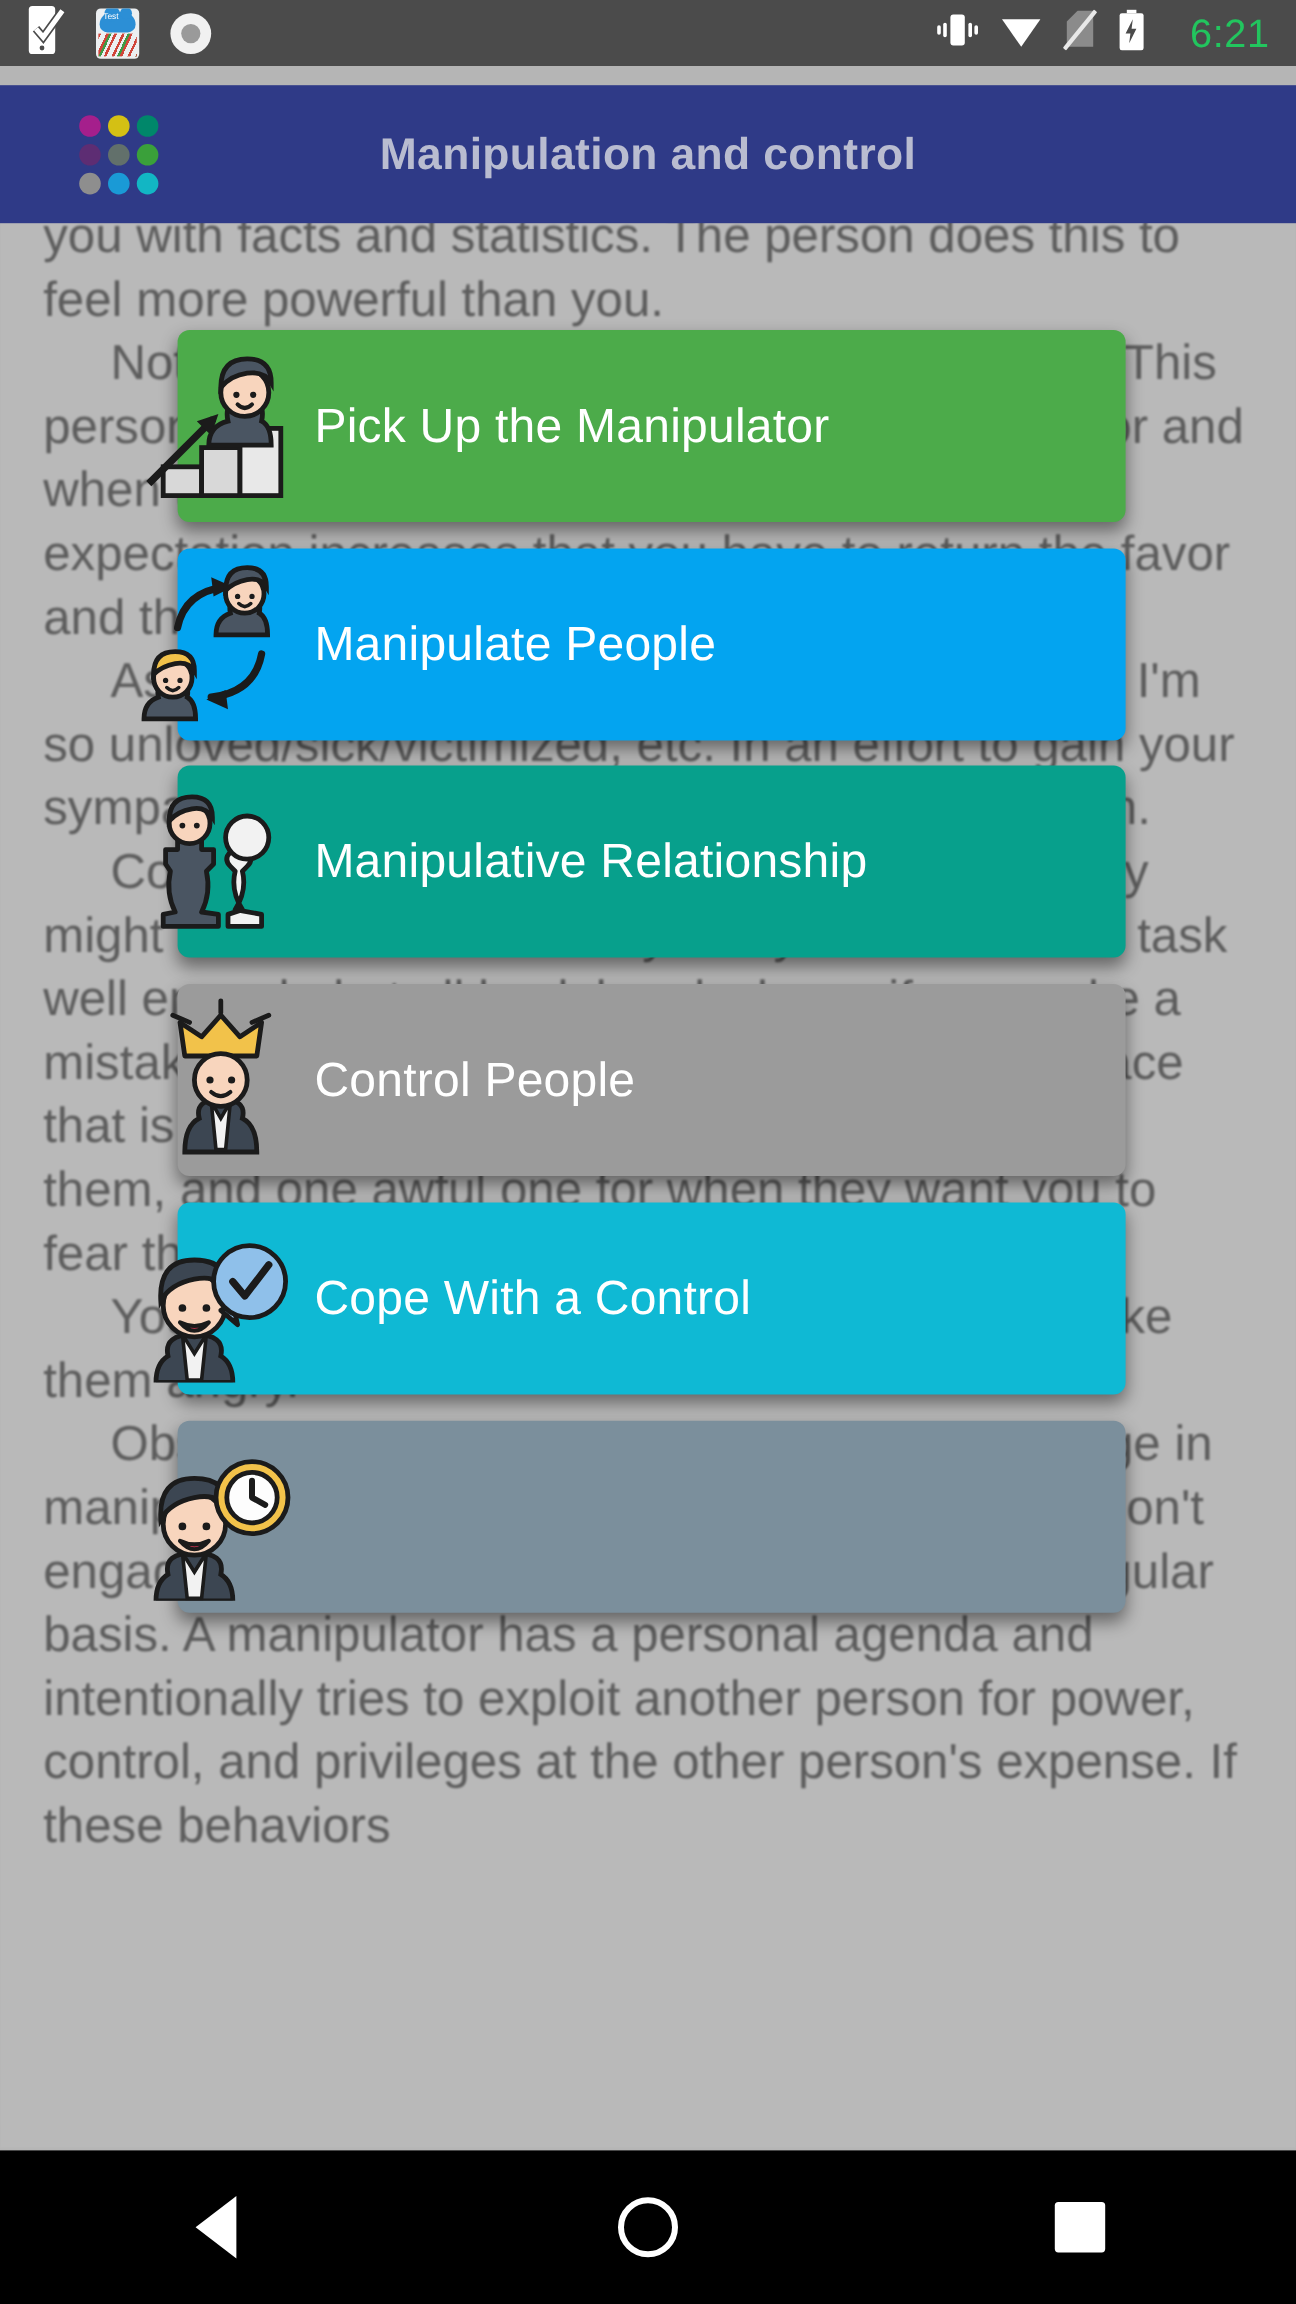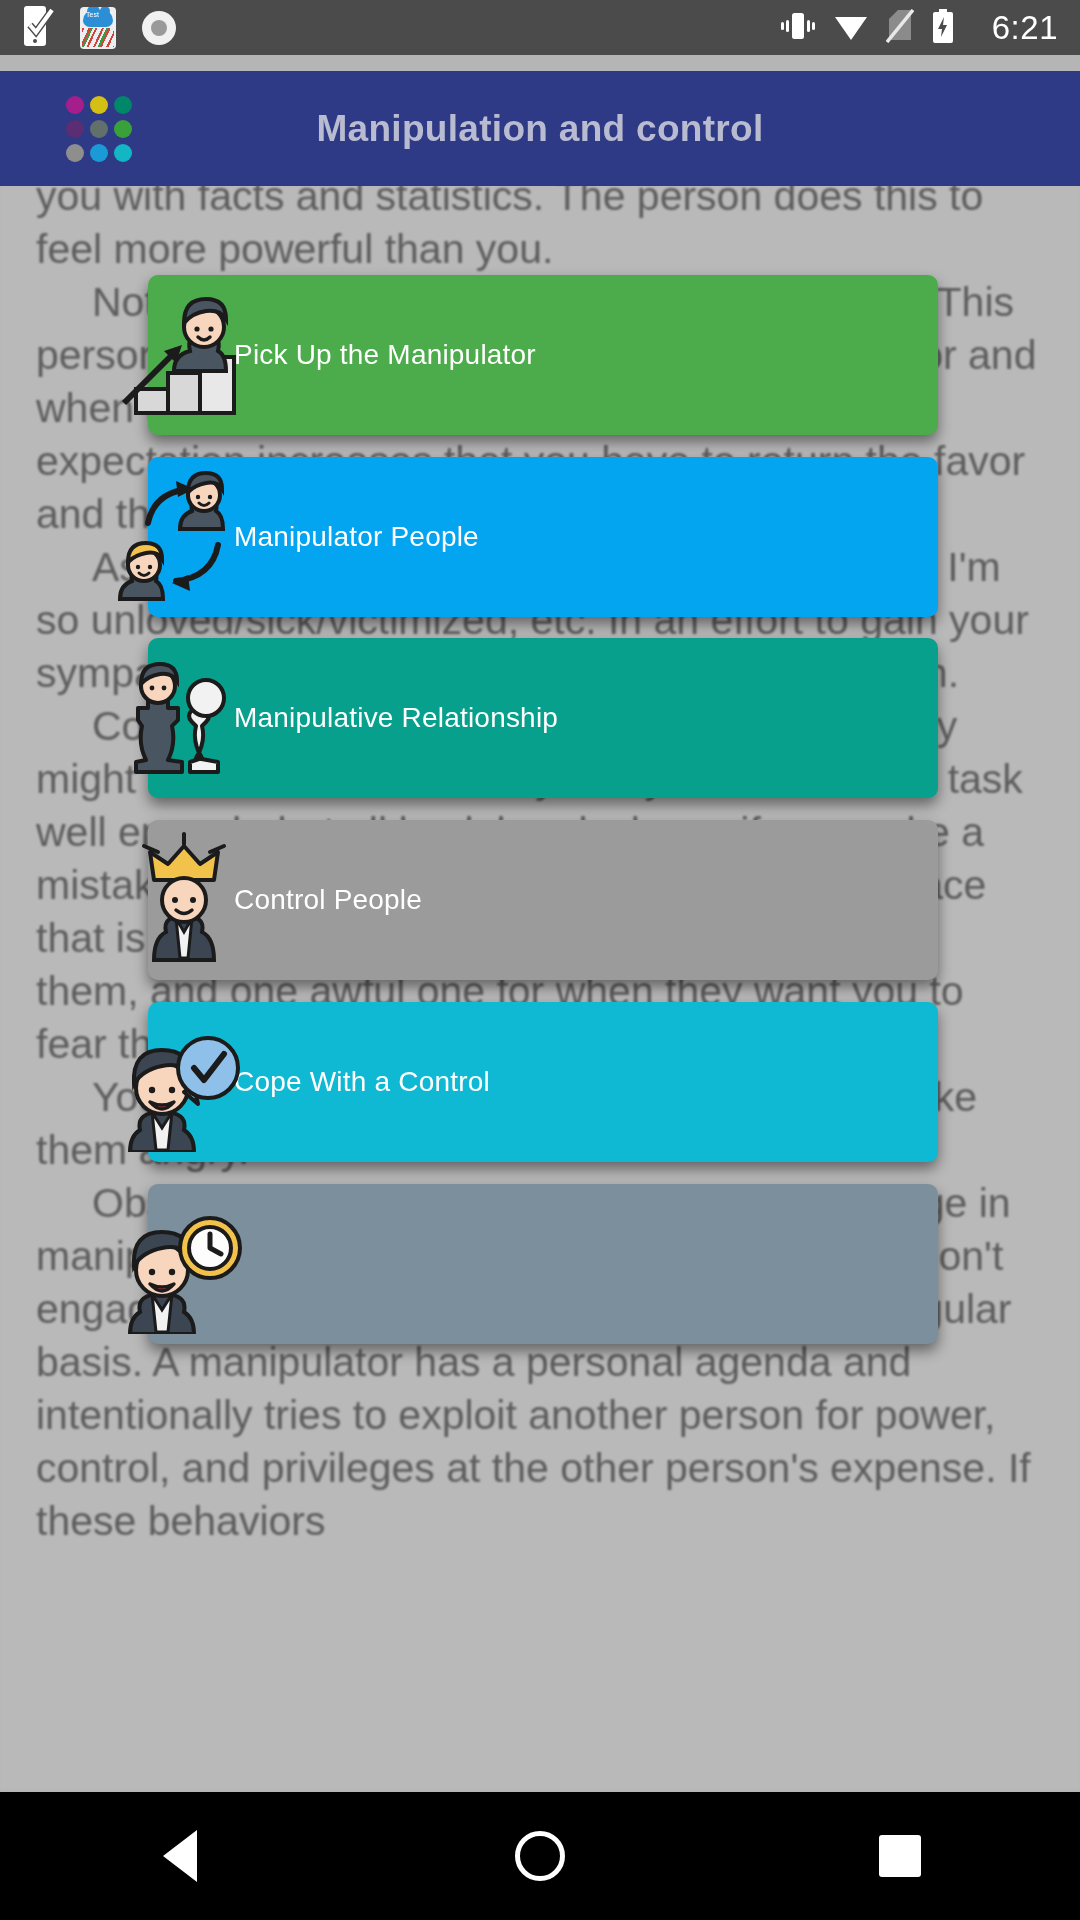--- a/index.html
+++ b/index.html
@@ -11,21 +11,21 @@
   }
 
   
   #status-bar {
     position:absolute; top:0; left:0; width:1080px; height:55px;
     background:#4b4b4b; display:flex; align-items:center;
     padding:0 22px; z-index:50;
   }
   .sb-left { display:flex; align-items:center; gap:26px; }
   .sb-right { margin-left:auto; display:flex; align-items:center; gap:17px; }
-  .sb-time { color:#ffffff; font-size:33px; font-weight:400; margin-left:20px;
+  .sb-time { color:#22c55e; font-size:33px; font-weight:400; margin-left:20px;
              letter-spacing:0.5px; }
 
   .ic { display:block; }
 
   .appicon-cloud {
     width:36px; height:42px; border-radius:4px; background:#eceff1;
     position:relative; overflow:hidden;
   }
   .appicon-cloud .cl {
     position:absolute; left:3px; top:3px; width:30px; height:17px;
@@ -88,22 +88,22 @@
 
   
   #cards { position:absolute; top:170px; left:0; width:1080px; z-index:20; }
   .card {
     position:absolute; left:148px; width:790px; height:160px;
     border-radius:10px;
     box-shadow:0 7px 14px rgba(0,0,0,0.45);
     display:flex; align-items:center;
   }
   .card .label {
-    color:#ffffff; font-size:28px; letter-spacing:0.2px;
-    margin-left:86px; position:relative; z-index:3;
+    color:#ffffff; font-size:40px; letter-spacing:0.2px;
+    margin-left:114px; position:relative; z-index:3;
   }
   .card .thumb {
     position:absolute; left:-34px; top:50%; transform:translateY(-50%);
     width:140px; height:140px; z-index:4;
   }
   .card .thumb svg { width:140px; height:140px; display:block; }
 
   
   #nav-bar {
     position:absolute; bottom:0; left:0; width:1080px; height:128px;
@@ -238,21 +238,21 @@
           <circle cx="96" cy="30" r="2.2" fill="#1b1b1b"></circle>
         <path d="M85 36 q5 5 10 0" stroke="#1b1b1b" stroke-width="3" fill="none" stroke-linecap="round"></path>
         <path d="M18 114 q-3 -14 12 -14 q15 0 12 14 q7 4 7 18 L6 132 q0 -14 12 -18 Z" fill="#4a5562" stroke="#1b1b1b" stroke-width="4"></path>
         <circle cx="30" cy="98" r="16" fill="#f8d5bd" stroke="#1b1b1b" stroke-width="4"></circle>
         <path d="M14 95 q0 -19 18 -19 q16 0 16 16 q-5 -8 -16 -6 q-11 2 -18 9 Z" fill="#f2c24a" stroke="#1b1b1b" stroke-width="4"></path>
         <circle cx="24" cy="100" r="2.2" fill="#1b1b1b"></circle>
           <circle cx="36" cy="100" r="2.2" fill="#1b1b1b"></circle>
         <path d="M25 106 q5 5 10 0" stroke="#1b1b1b" stroke-width="3" fill="none" stroke-linecap="round"></path>
       </svg>
     </span>
-    <span class="label">Manipulator People</span>
+    <span class="label">Manipulate People</span>
   </div>
 
   <div class="card" style="background: rgb(7, 160, 140); top: 468px;">
     <span class="thumb">
       <svg viewBox="0 0 140 140">
         <path d="M36 124 L22 124 L22 114 L32 112 q-8 -16 -4 -34 L24 72 L24 60 L34 60 L34 52 L54 52 L54 60 L64 60 L64 72 L58 78 q4 18 -4 34 L68 114 L68 124 Z" fill="#4a5562" stroke="#1b1b1b" stroke-width="4" stroke-linejoin="round"></path>
         <circle cx="44" cy="38" r="17" fill="#f8d5bd" stroke="#1b1b1b" stroke-width="4"></circle>
         <path d="M27 36 q0 -20 19 -20 q17 0 17 17 q-6 -9 -17 -7 q-12 2 -19 10 Z" fill="#4a5562" stroke="#1b1b1b" stroke-width="4"></path>
         <circle cx="38" cy="40" r="2.4" fill="#1b1b1b"></circle>
           <circle cx="50" cy="40" r="2.4" fill="#1b1b1b"></circle>

